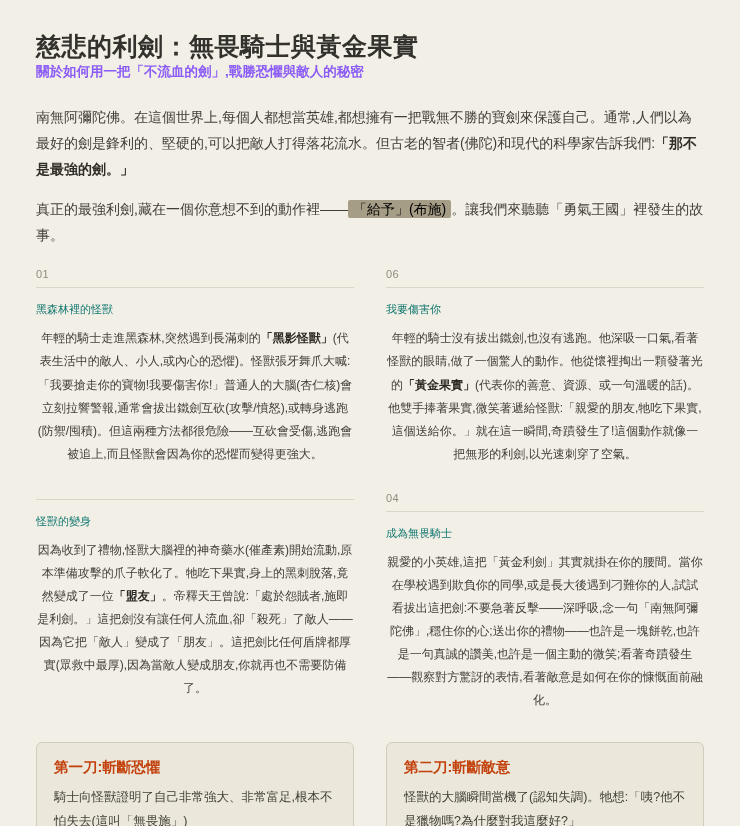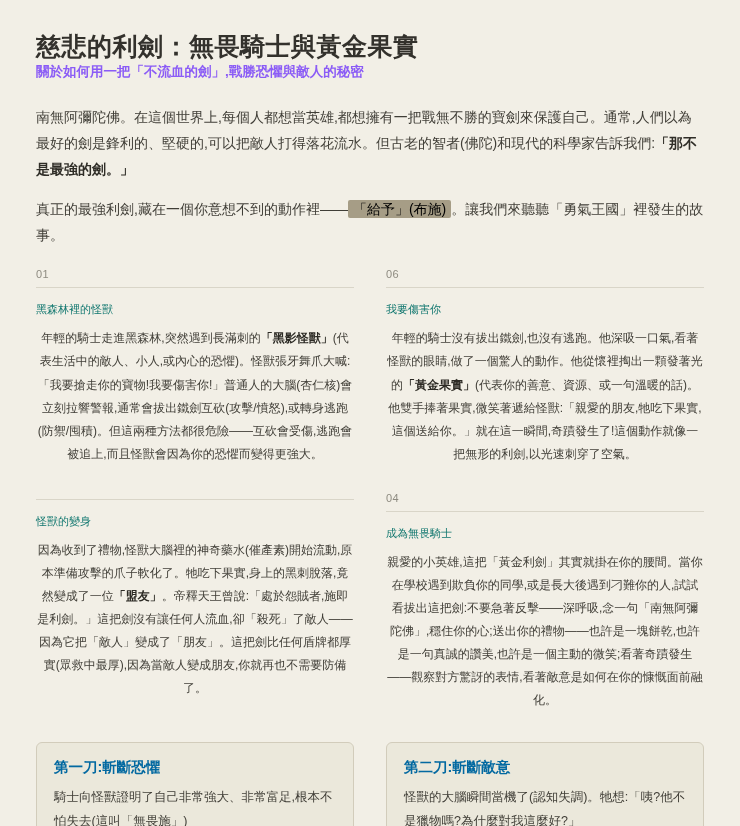--- a/index.html
+++ b/index.html
@@ -29,21 +29,21 @@
   .sec-body { font-size:12px; line-height:1.92;text-align:center; }
   .sec-body b { color:#2c2a24; }
   .cards {
     display:grid; grid-template-columns:1fr 1fr;
     column-gap:32px; margin-top:30px;
   }
   .card {
     background:#ebe8db; border:1px solid #d2ccbb; border-radius:6px;
     padding:15px 17px 16px 17px;
   }
-  .card-title { font-size:14.5px; font-weight:bold; color:#0369a1; margin-bottom:9px; }
+  .card-title { font-size:14.5px; font-weight:bold; color:#c2410c; margin-bottom:9px; }
   .card-body { font-size:12.5px; line-height:1.9; }
 </style>
 </head>
 <body>
 
 <h1 class="page-title">慈悲的利劍：無畏騎士與黃金果實</h1>
 <div class="subtitle">關於如何用一把「不流血的劍」,戰勝恐懼與敵人的秘密</div>
 
 <p class="intro"><span>南無阿彌陀佛。在這個世界上,每個人都想當英雄,都想擁有一把戰無不勝的寶劍來保護自己。通常,人們以為最好的劍是鋒利的、堅硬的,可以把敵人打得落花流水。但古老的智者(佛陀)和現代的科學家告訴我們:</span><b>「那不是最強的劍。」</b></p>
 

